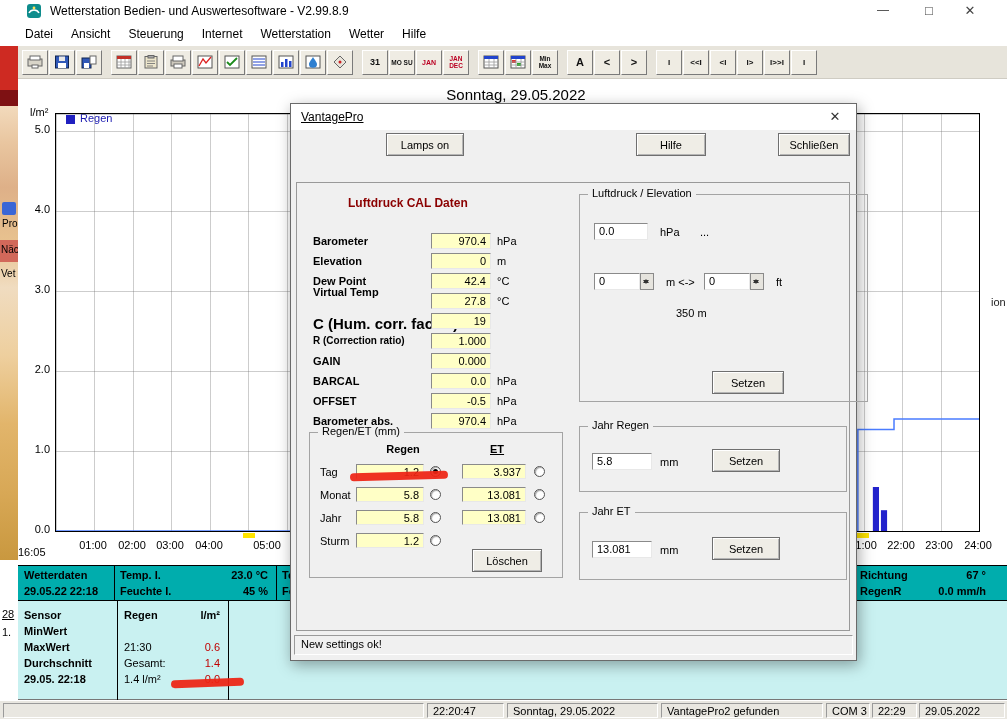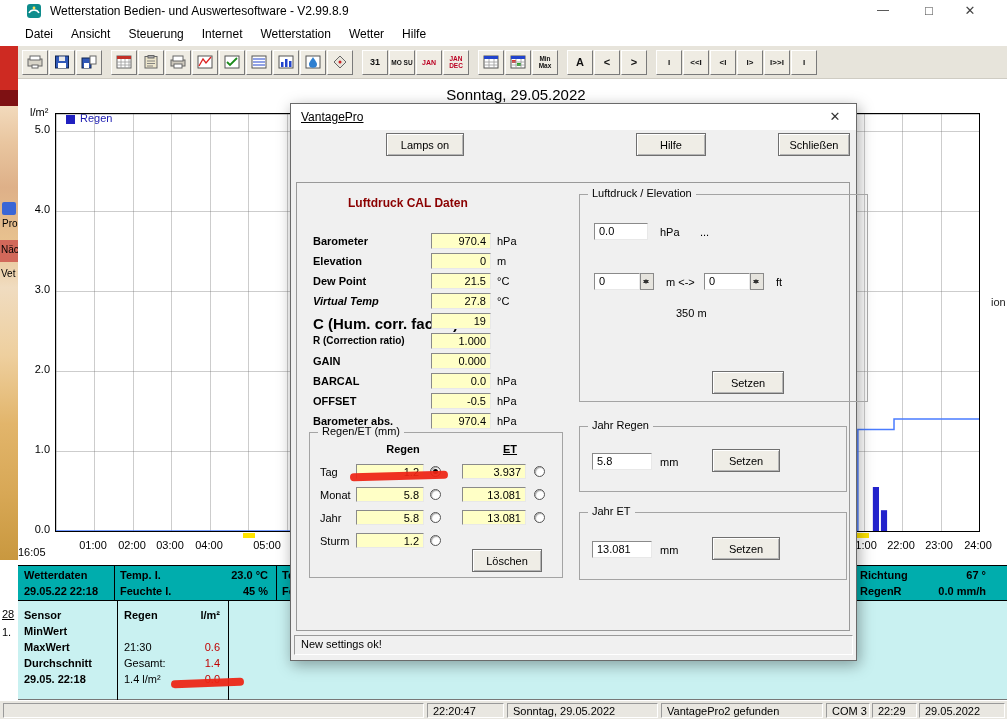--- a/index.html
+++ b/index.html
@@ -307,23 +307,23 @@
 
     <span class="t b" style="left:57px;top:92px;font-size:12px;color:#8B0000;">Luftdruck CAL Daten</span>
 
     <span class="t b" style="left:22px;top:131px;">Barometer</span>
     <span class="yellow-field" style="left:140px;top:129px;width:60px;height:16px;">970.4</span>
     <span class="t" style="left:206px;top:131px;">hPa</span>
     <span class="t b" style="left:22px;top:151px;">Elevation</span>
     <span class="yellow-field" style="left:140px;top:149px;width:60px;height:16px;">0</span>
     <span class="t" style="left:206px;top:151px;">m</span>
     <span class="t b" style="left:22px;top:171px;">Dew Point</span>
-    <span class="yellow-field" style="left:140px;top:169px;width:60px;height:16px;">21.5</span>
+    <span class="yellow-field" style="left:140px;top:169px;width:60px;height:16px;">42.4</span>
     <span class="t" style="left:206px;top:171px;">°C</span>
-    <span class="t b" style="left:22px;top:191px;font-style:italic;">Virtual Temp</span>
+    <span class="t b" style="left:22px;top:182px;">Virtual Temp</span>
     <span class="yellow-field" style="left:140px;top:189px;width:60px;height:16px;">27.8</span>
     <span class="t" style="left:206px;top:191px;">°C</span>
     <span class="t b" style="left:22px;top:211px;font-size:15px;">C  (Hum. corr. factor)</span>
     <span class="yellow-field" style="left:140px;top:209px;width:60px;height:16px;">19</span>
     <span class="t b" style="left:22px;top:231px;font-size:10px;">R  (Correction ratio)</span>
     <span class="yellow-field" style="left:140px;top:229px;width:60px;height:16px;">1.000</span>
     <span class="t b" style="left:22px;top:251px;">GAIN</span>
     <span class="yellow-field" style="left:140px;top:249px;width:60px;height:16px;">0.000</span>
     <span class="t b" style="left:22px;top:271px;">BARCAL</span>
     <span class="yellow-field" style="left:140px;top:269px;width:60px;height:16px;">0.0</span>
@@ -331,21 +331,21 @@
     <span class="t b" style="left:22px;top:291px;">OFFSET</span>
     <span class="yellow-field" style="left:140px;top:289px;width:60px;height:16px;">-0.5</span>
     <span class="t" style="left:206px;top:291px;">hPa</span>
     <span class="t b" style="left:22px;top:311px;">Barometer abs.</span>
     <span class="yellow-field" style="left:140px;top:309px;width:60px;height:16px;">970.4</span>
     <span class="t" style="left:206px;top:311px;">hPa</span>
 
     <div class="group" style="left:18px;top:328px;width:254px;height:146px;">
       <span class="glabel">Regen/ET (mm)</span>
       <span class="t b" style="left:58px;top:10px;width:70px;text-align:center;">Regen</span>
-      <span class="t b" style="left:180px;top:10px;width:40px;text-align:center;text-decoration:underline;">ET</span>
+      <span class="t b" style="left:180px;top:10px;width:40px;text-decoration:underline;">ET</span>
 
       <span class="t" style="left:10px;top:33px;">Tag</span>
       <span class="yellow-field" style="left:46px;top:31px;width:68px;height:15px;">1.2</span>
       <span class="radio checked" style="left:120px;top:33px;"></span>
       <span class="yellow-field" style="left:152px;top:31px;width:64px;height:15px;">3.937</span>
       <span class="radio" style="left:224px;top:33px;"></span>
 
       <span class="t" style="left:10px;top:56px;">Monat</span>
       <span class="yellow-field" style="left:46px;top:54px;width:68px;height:15px;">5.8</span>
       <span class="radio" style="left:120px;top:56px;"></span>

